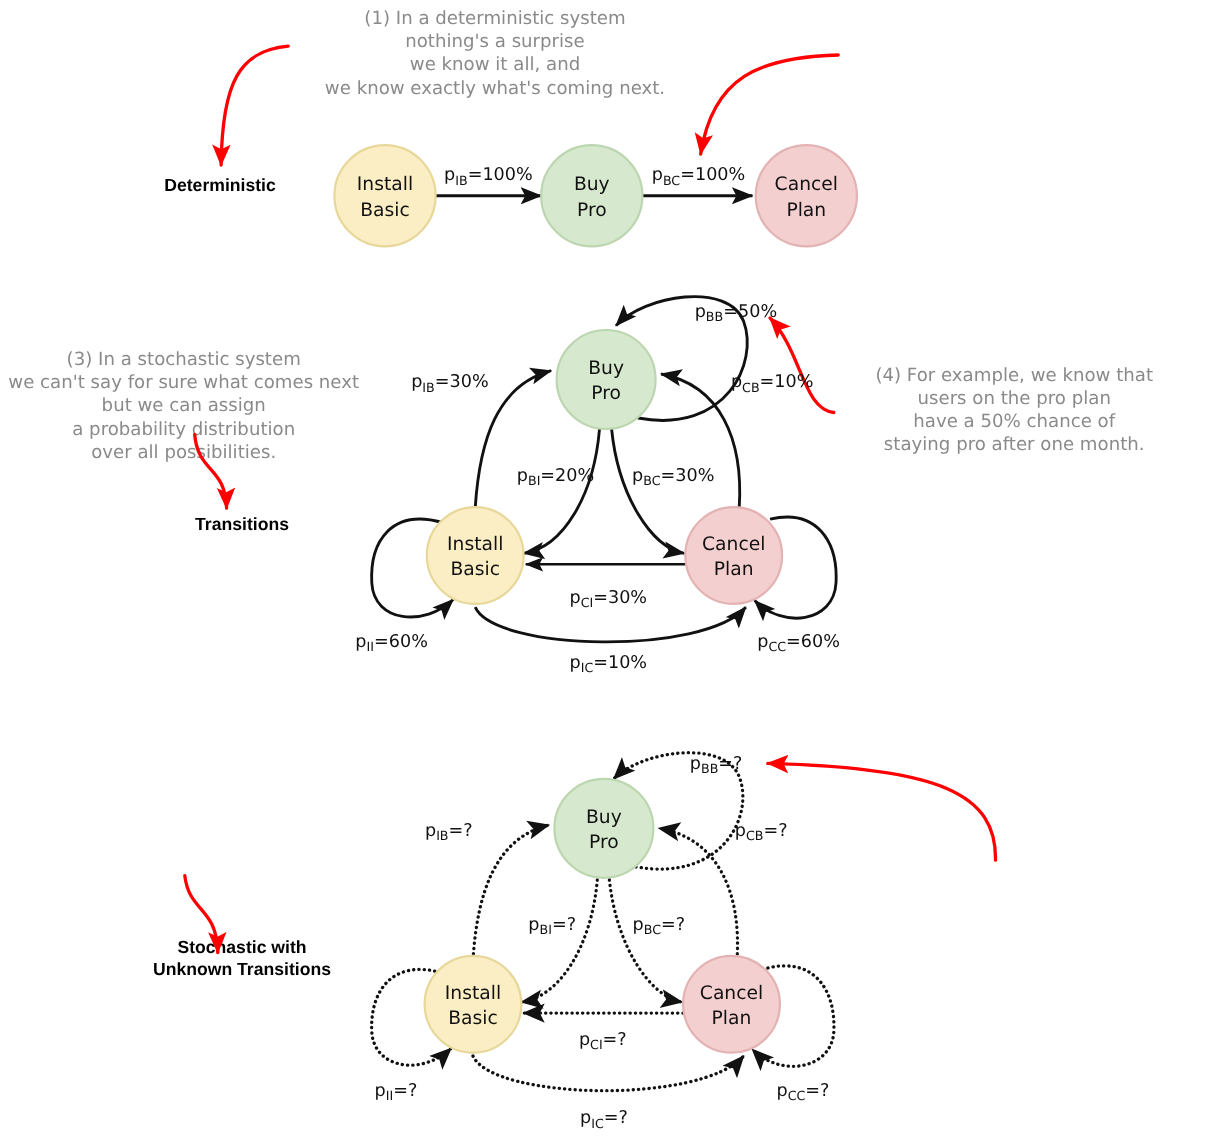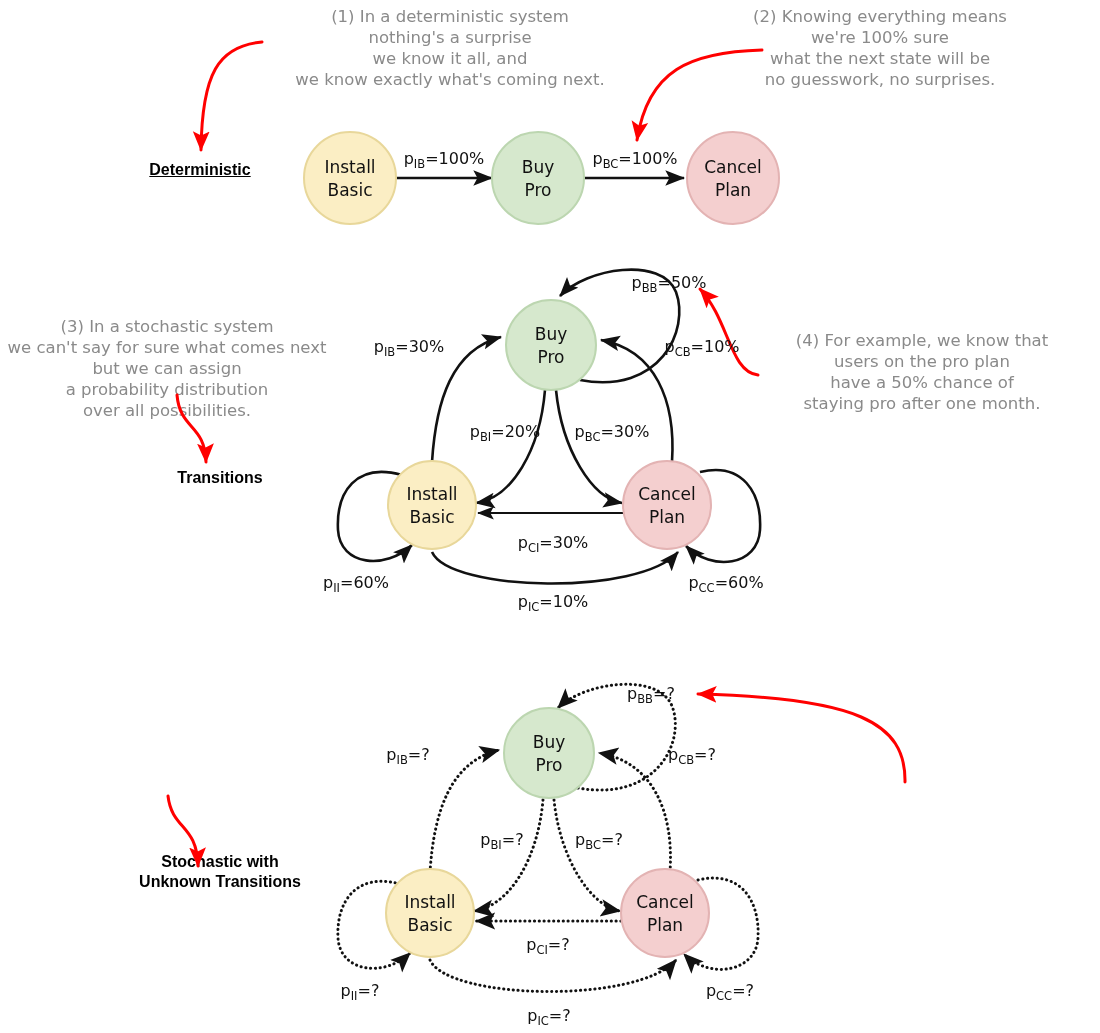--- a/index.html
+++ b/index.html
@@ -35,39 +35,35 @@
 </head>
 <body>
 
 <div id="stage">
 
   <div class="note" style="left:240px;top:6px;width:420px;">(1) In a deterministic system
 nothing's a surprise
 we know it all, and
 we know exactly what's coming next.</div>
 
-  <div class="note" style="left:680px;top:6px;width:400px;">(2) Knowing everything means
-we're 100% sure
-what the next state will be
-no guesswork, no surprises.</div>
 
   <div class="note" style="left:2px;top:276px;width:330px;margin-top:40px;">(3) In a stochastic system
 we can't say for sure what comes next
 but we can assign
 a probability distribution
 over all possibilities.</div>
 
   <div class="note" style="left:752px;top:330px;width:340px;">(4) For example, we know that
 users on the pro plan
 have a 50% chance of
 staying pro after one month.</div>
 
 
 
-  <div class="cat-label" style="left:120px;top:160px;width:160px;text-decoration:underline;">Deterministic</div>
+  <div class="cat-label" style="left:120px;top:160px;width:160px;">Deterministic</div>
 
   <div class="cat-label" style="left:140px;top:468px;width:160px;">Transitions</div>
 
   <div class="cat-label" style="left:110px;top:852px;width:220px;">Stochastic with
 Unknown Transitions</div>
 
   <svg class="layer" viewBox="0 0 1100 1033">
     <defs>
       <marker id="ah" markerWidth="9" markerHeight="9" refX="7.2" refY="3.2" orient="auto" markerUnits="strokeWidth">
         <path d="M0,0.2 L7.6,3.2 L0,6.2 L1.6,3.2 Z" fill="#111"></path>

